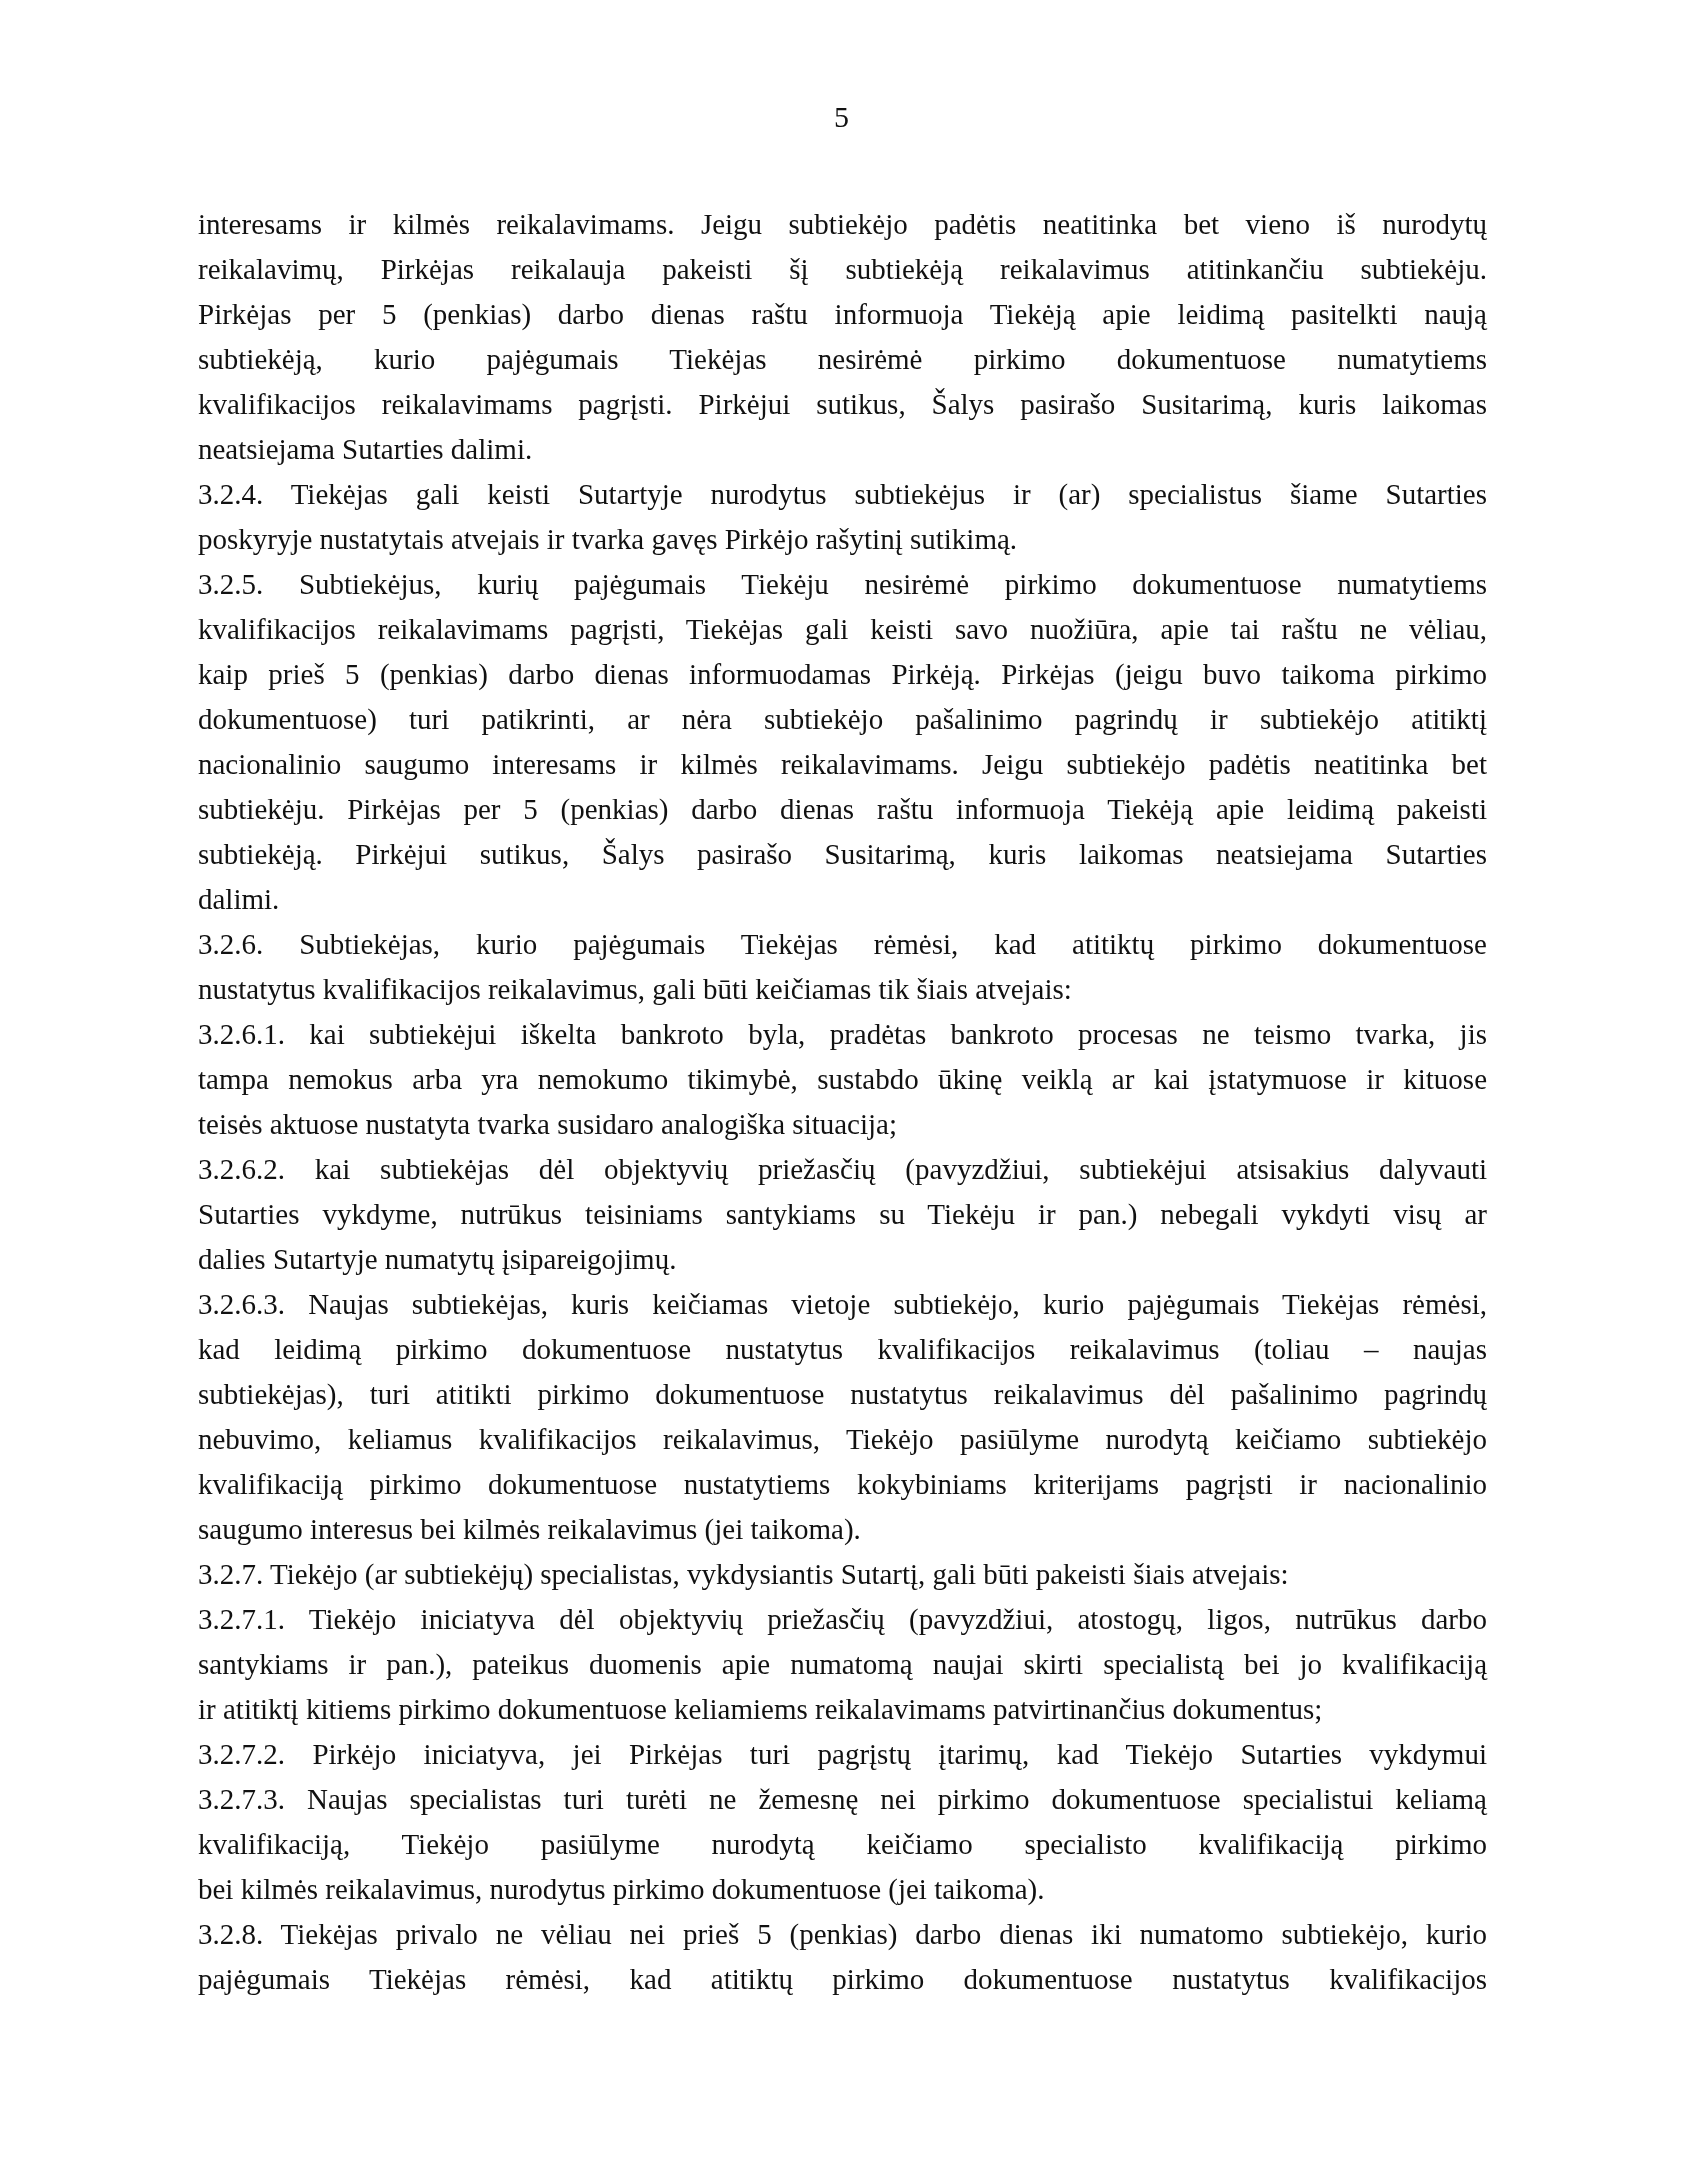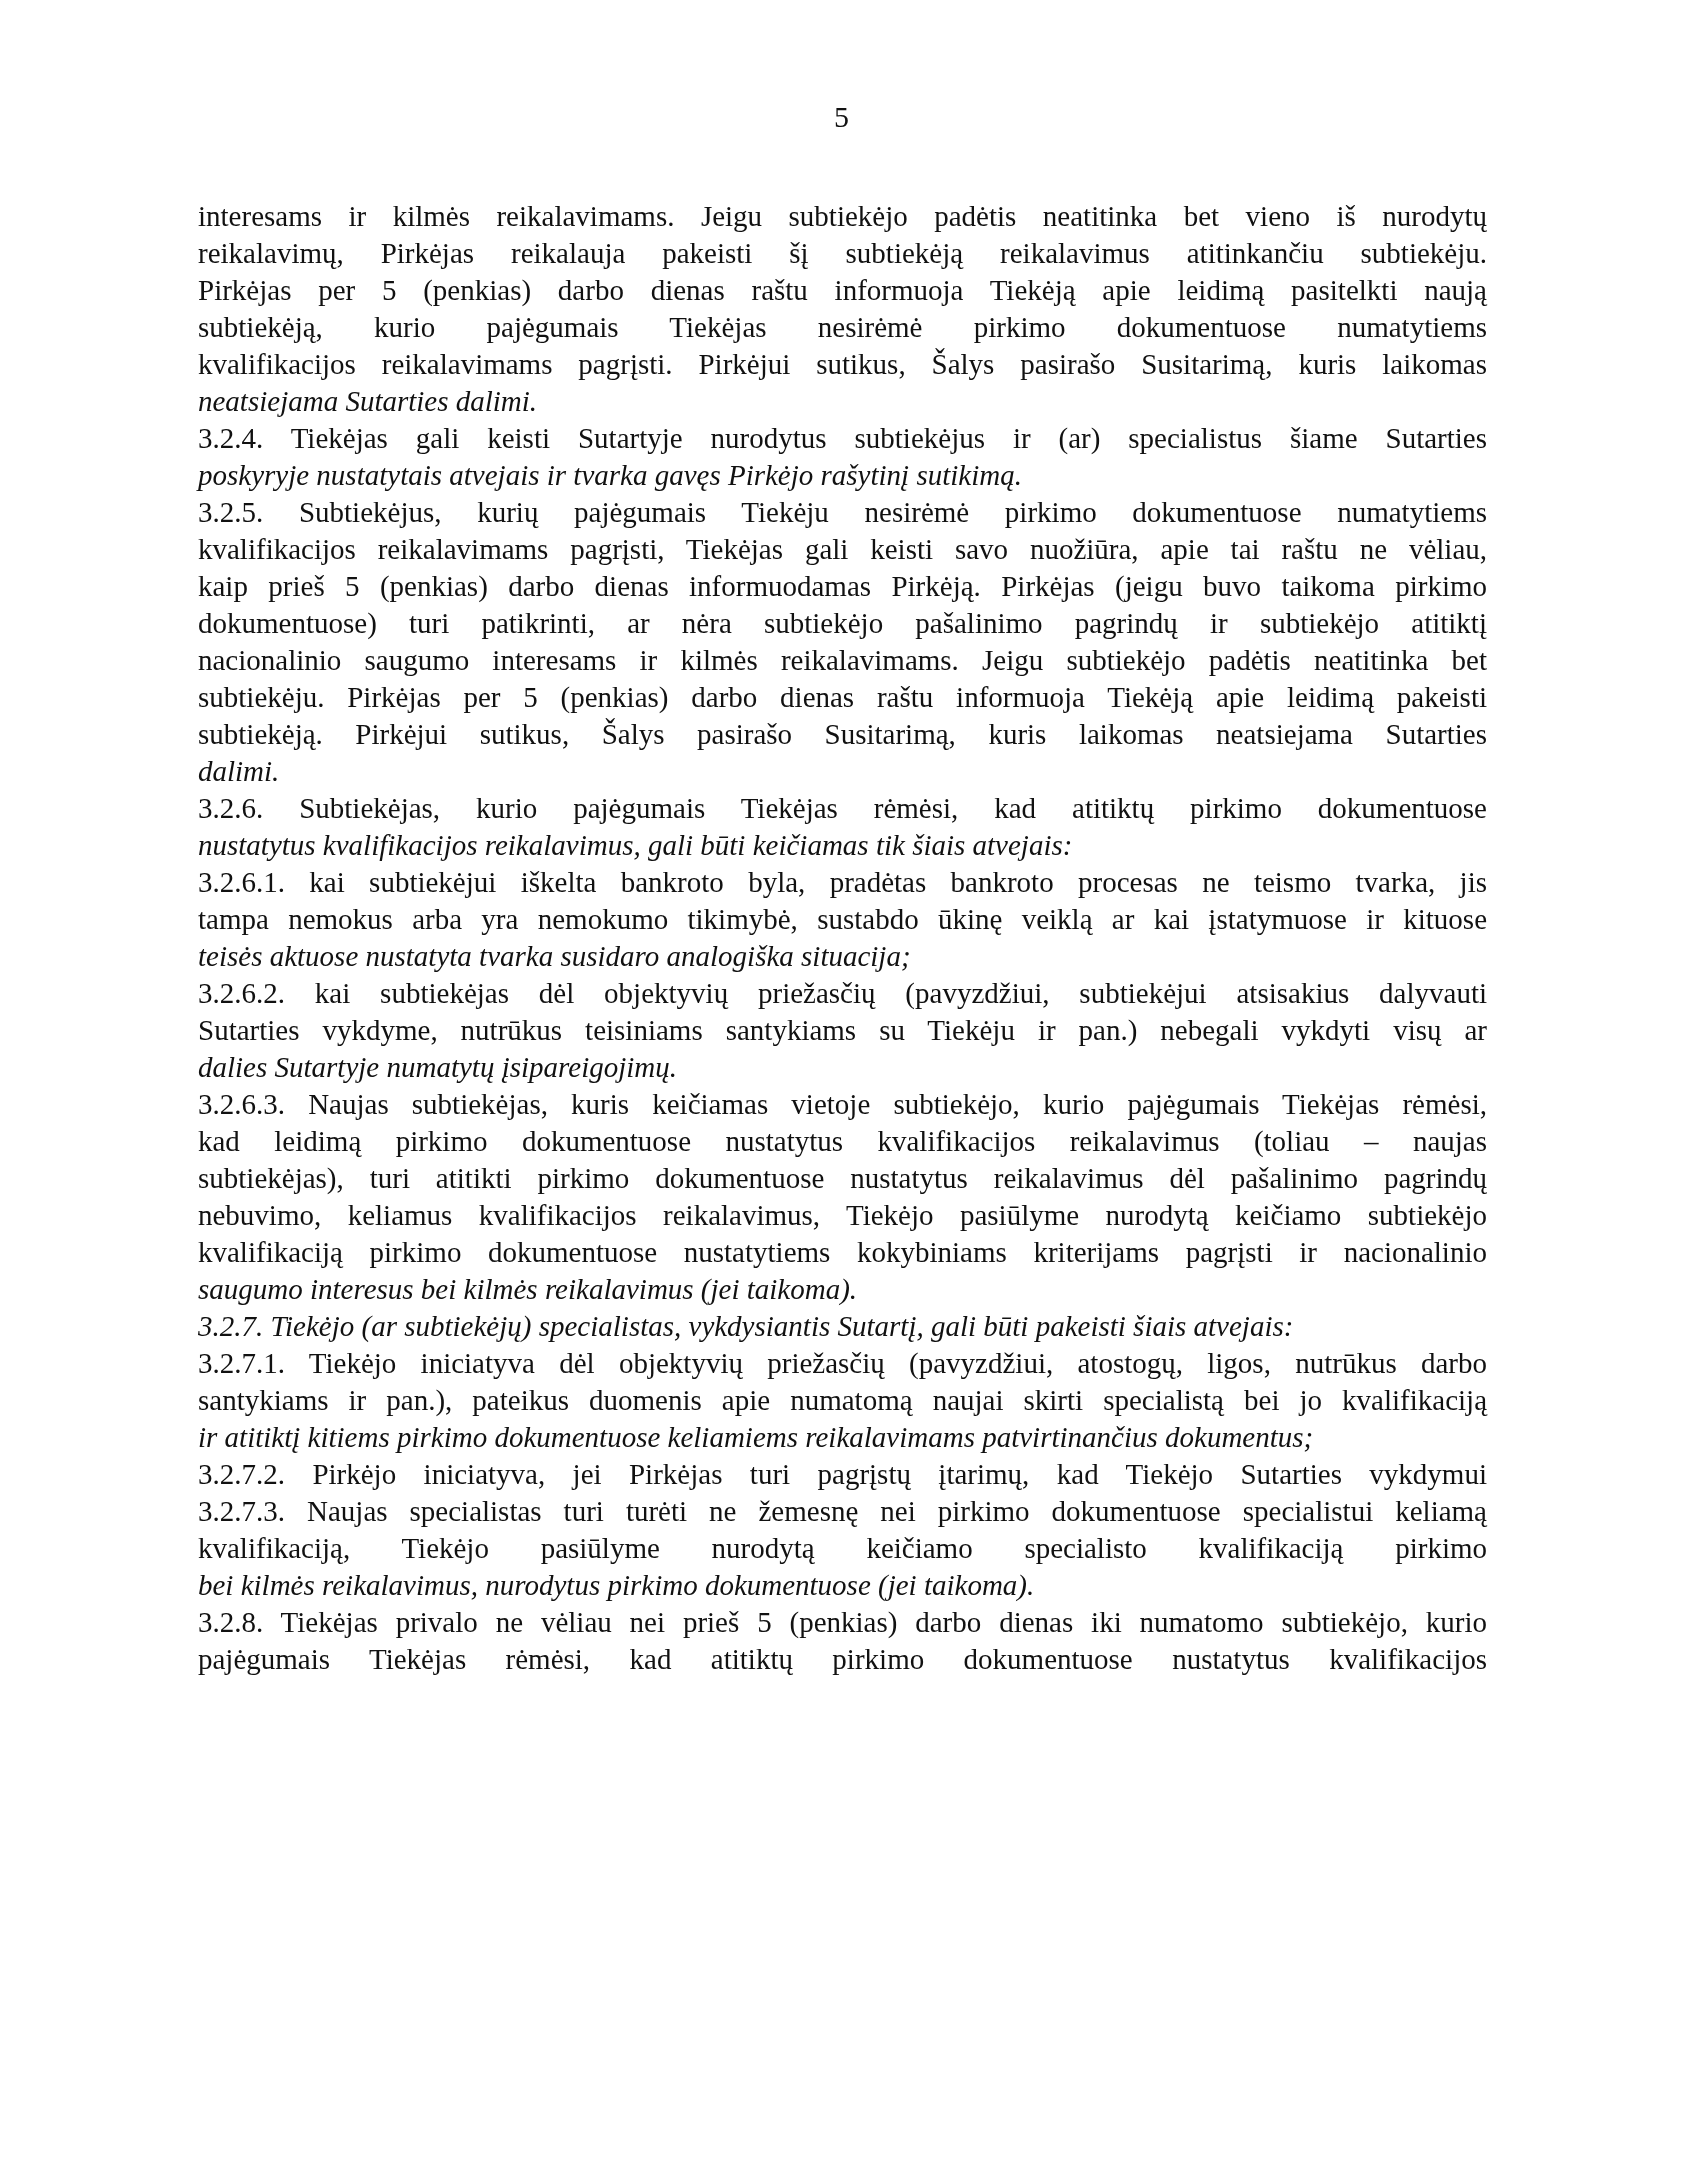--- a/index.html
+++ b/index.html
@@ -31,24 +31,24 @@
       width: 1289px;
       font-size: 29px;
       line-height: 37px;
     }
     .line {
       display: block;
       text-align: justify;
       text-align-last: justify;
       white-space: nowrap;
       height: 37px;
+      margin-top: 8px;
     }
     .line.last {
       text-align-last: left;
-      font-style: italic;
     }
   </style>
 </head>
 <body>
 
 <div class="page-number">5</div>
 
 <div class="body-text">
   <span class="line">interesams ir kilmės reikalavimams. Jeigu subtiekėjo padėtis neatitinka bet vieno iš nurodytų</span>
   <span class="line">reikalavimų, Pirkėjas reikalauja pakeisti šį subtiekėją reikalavimus atitinkančiu subtiekėju.</span>

